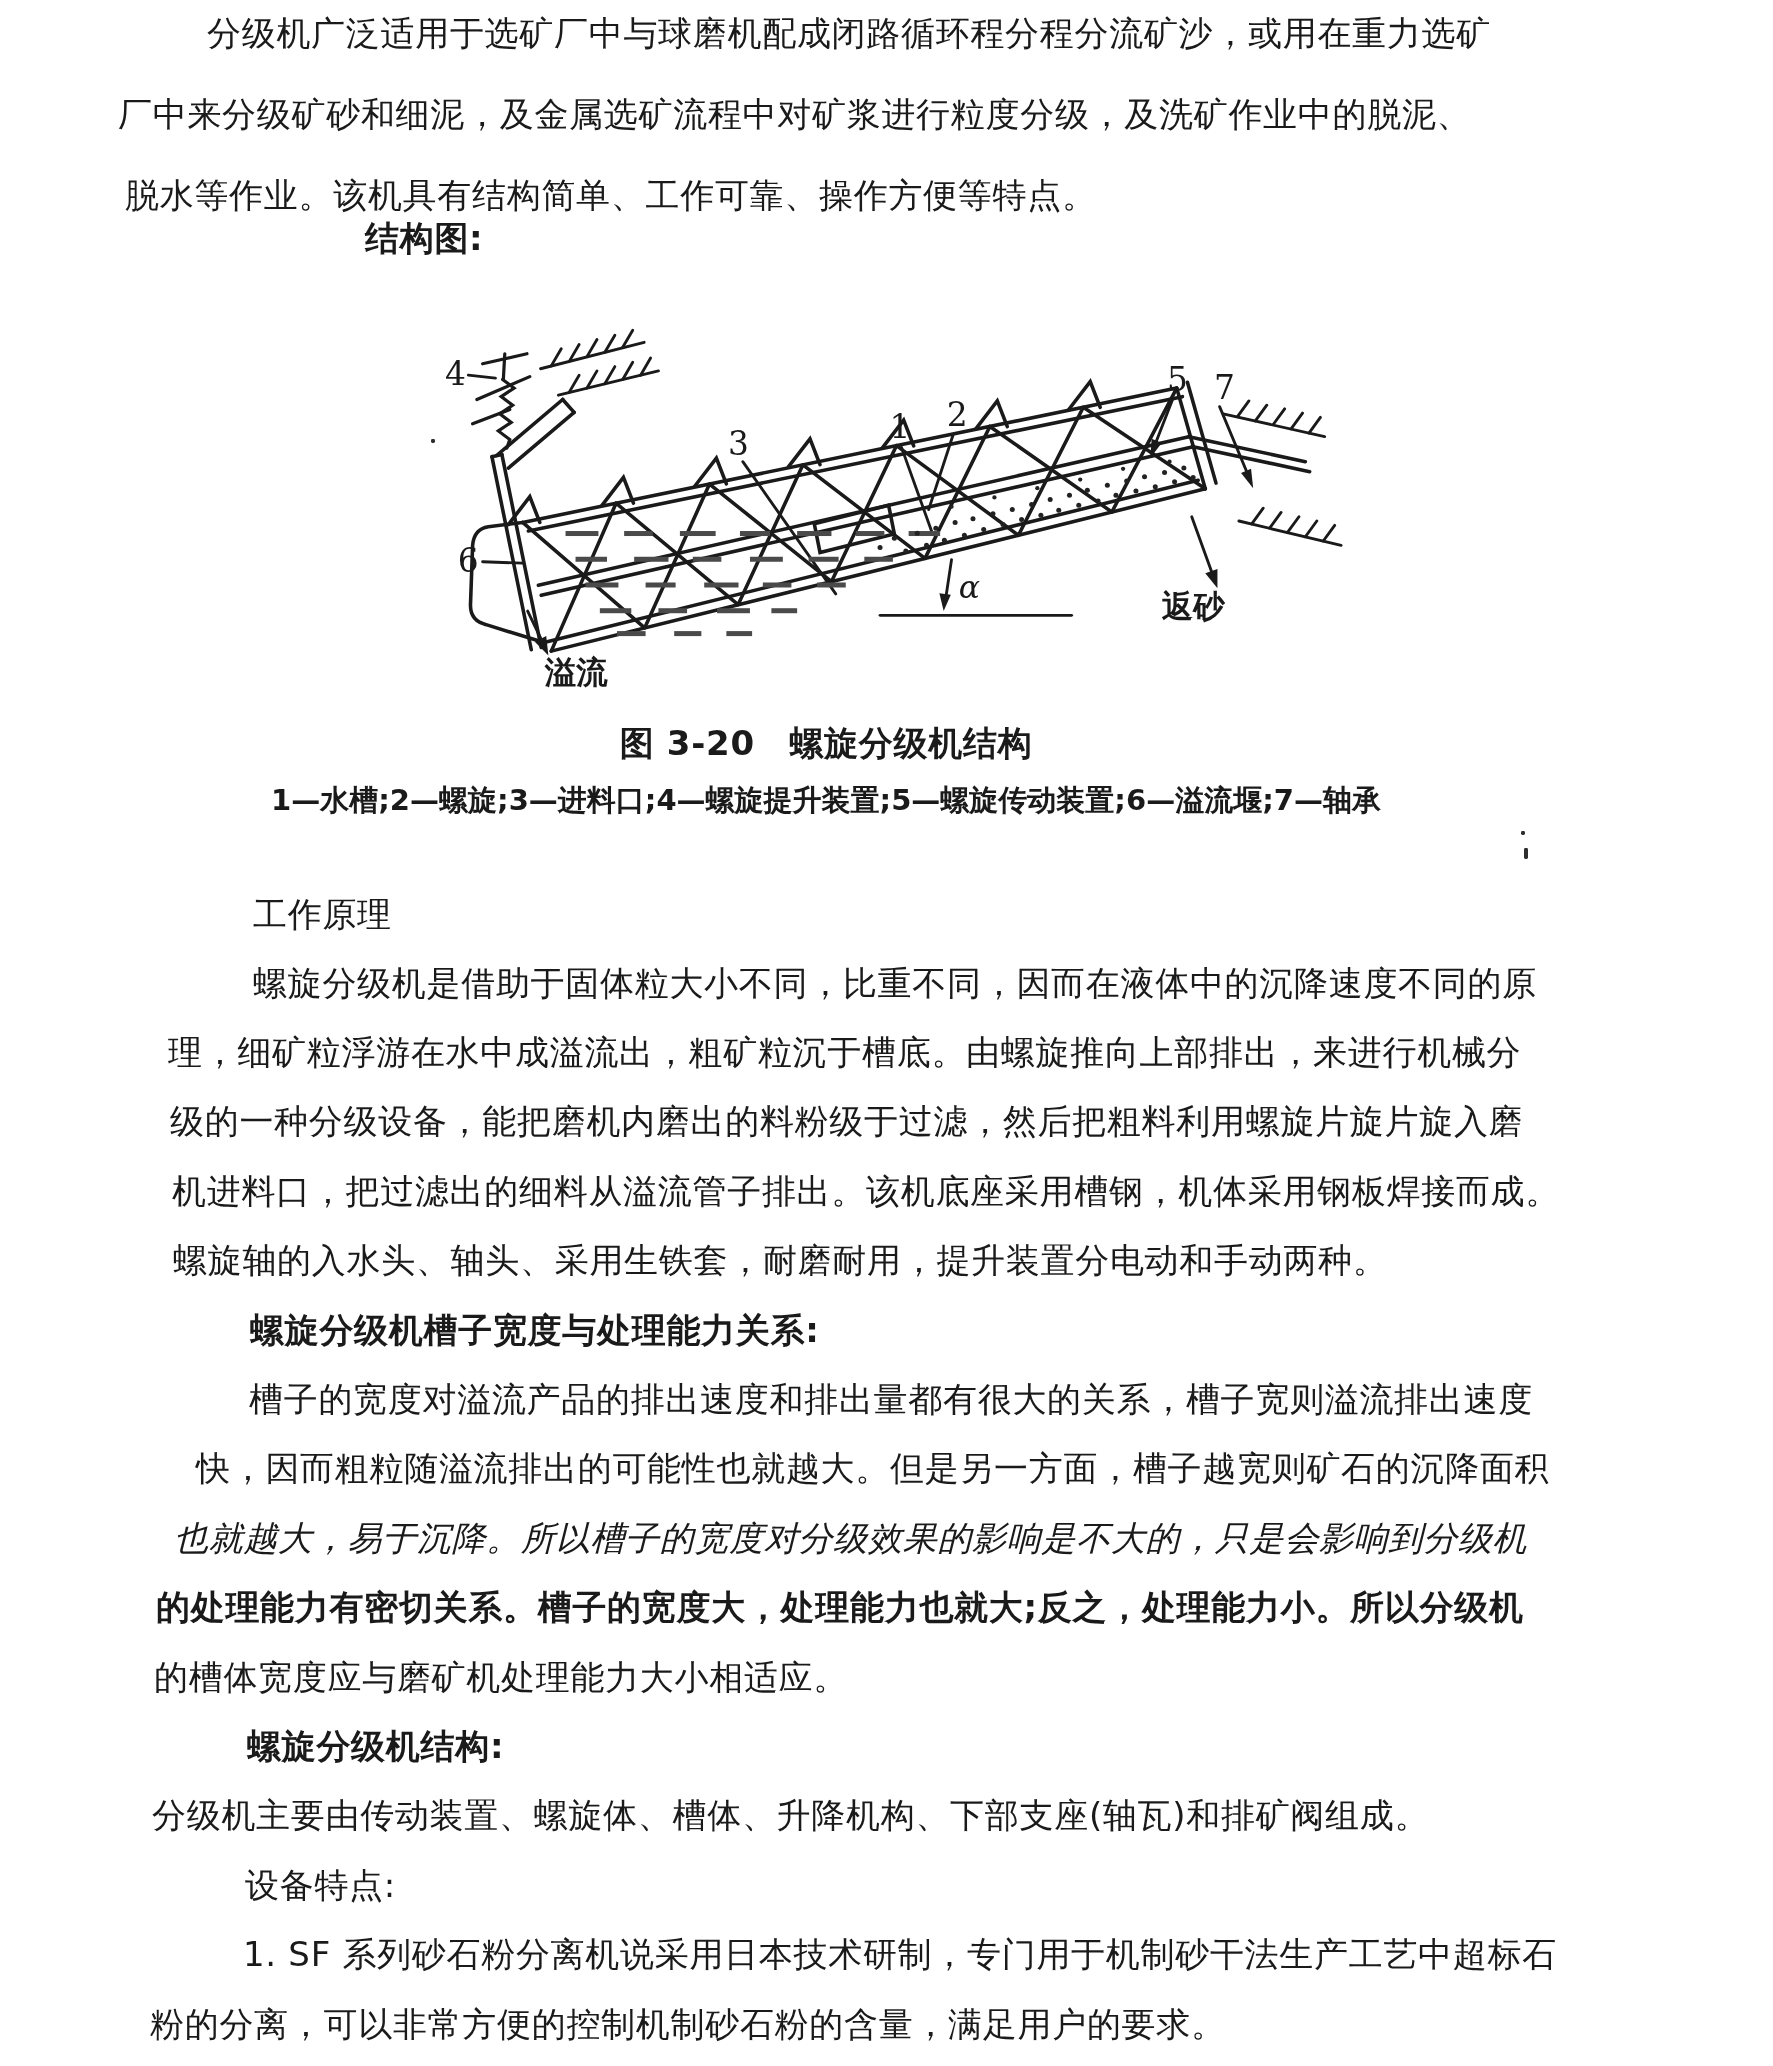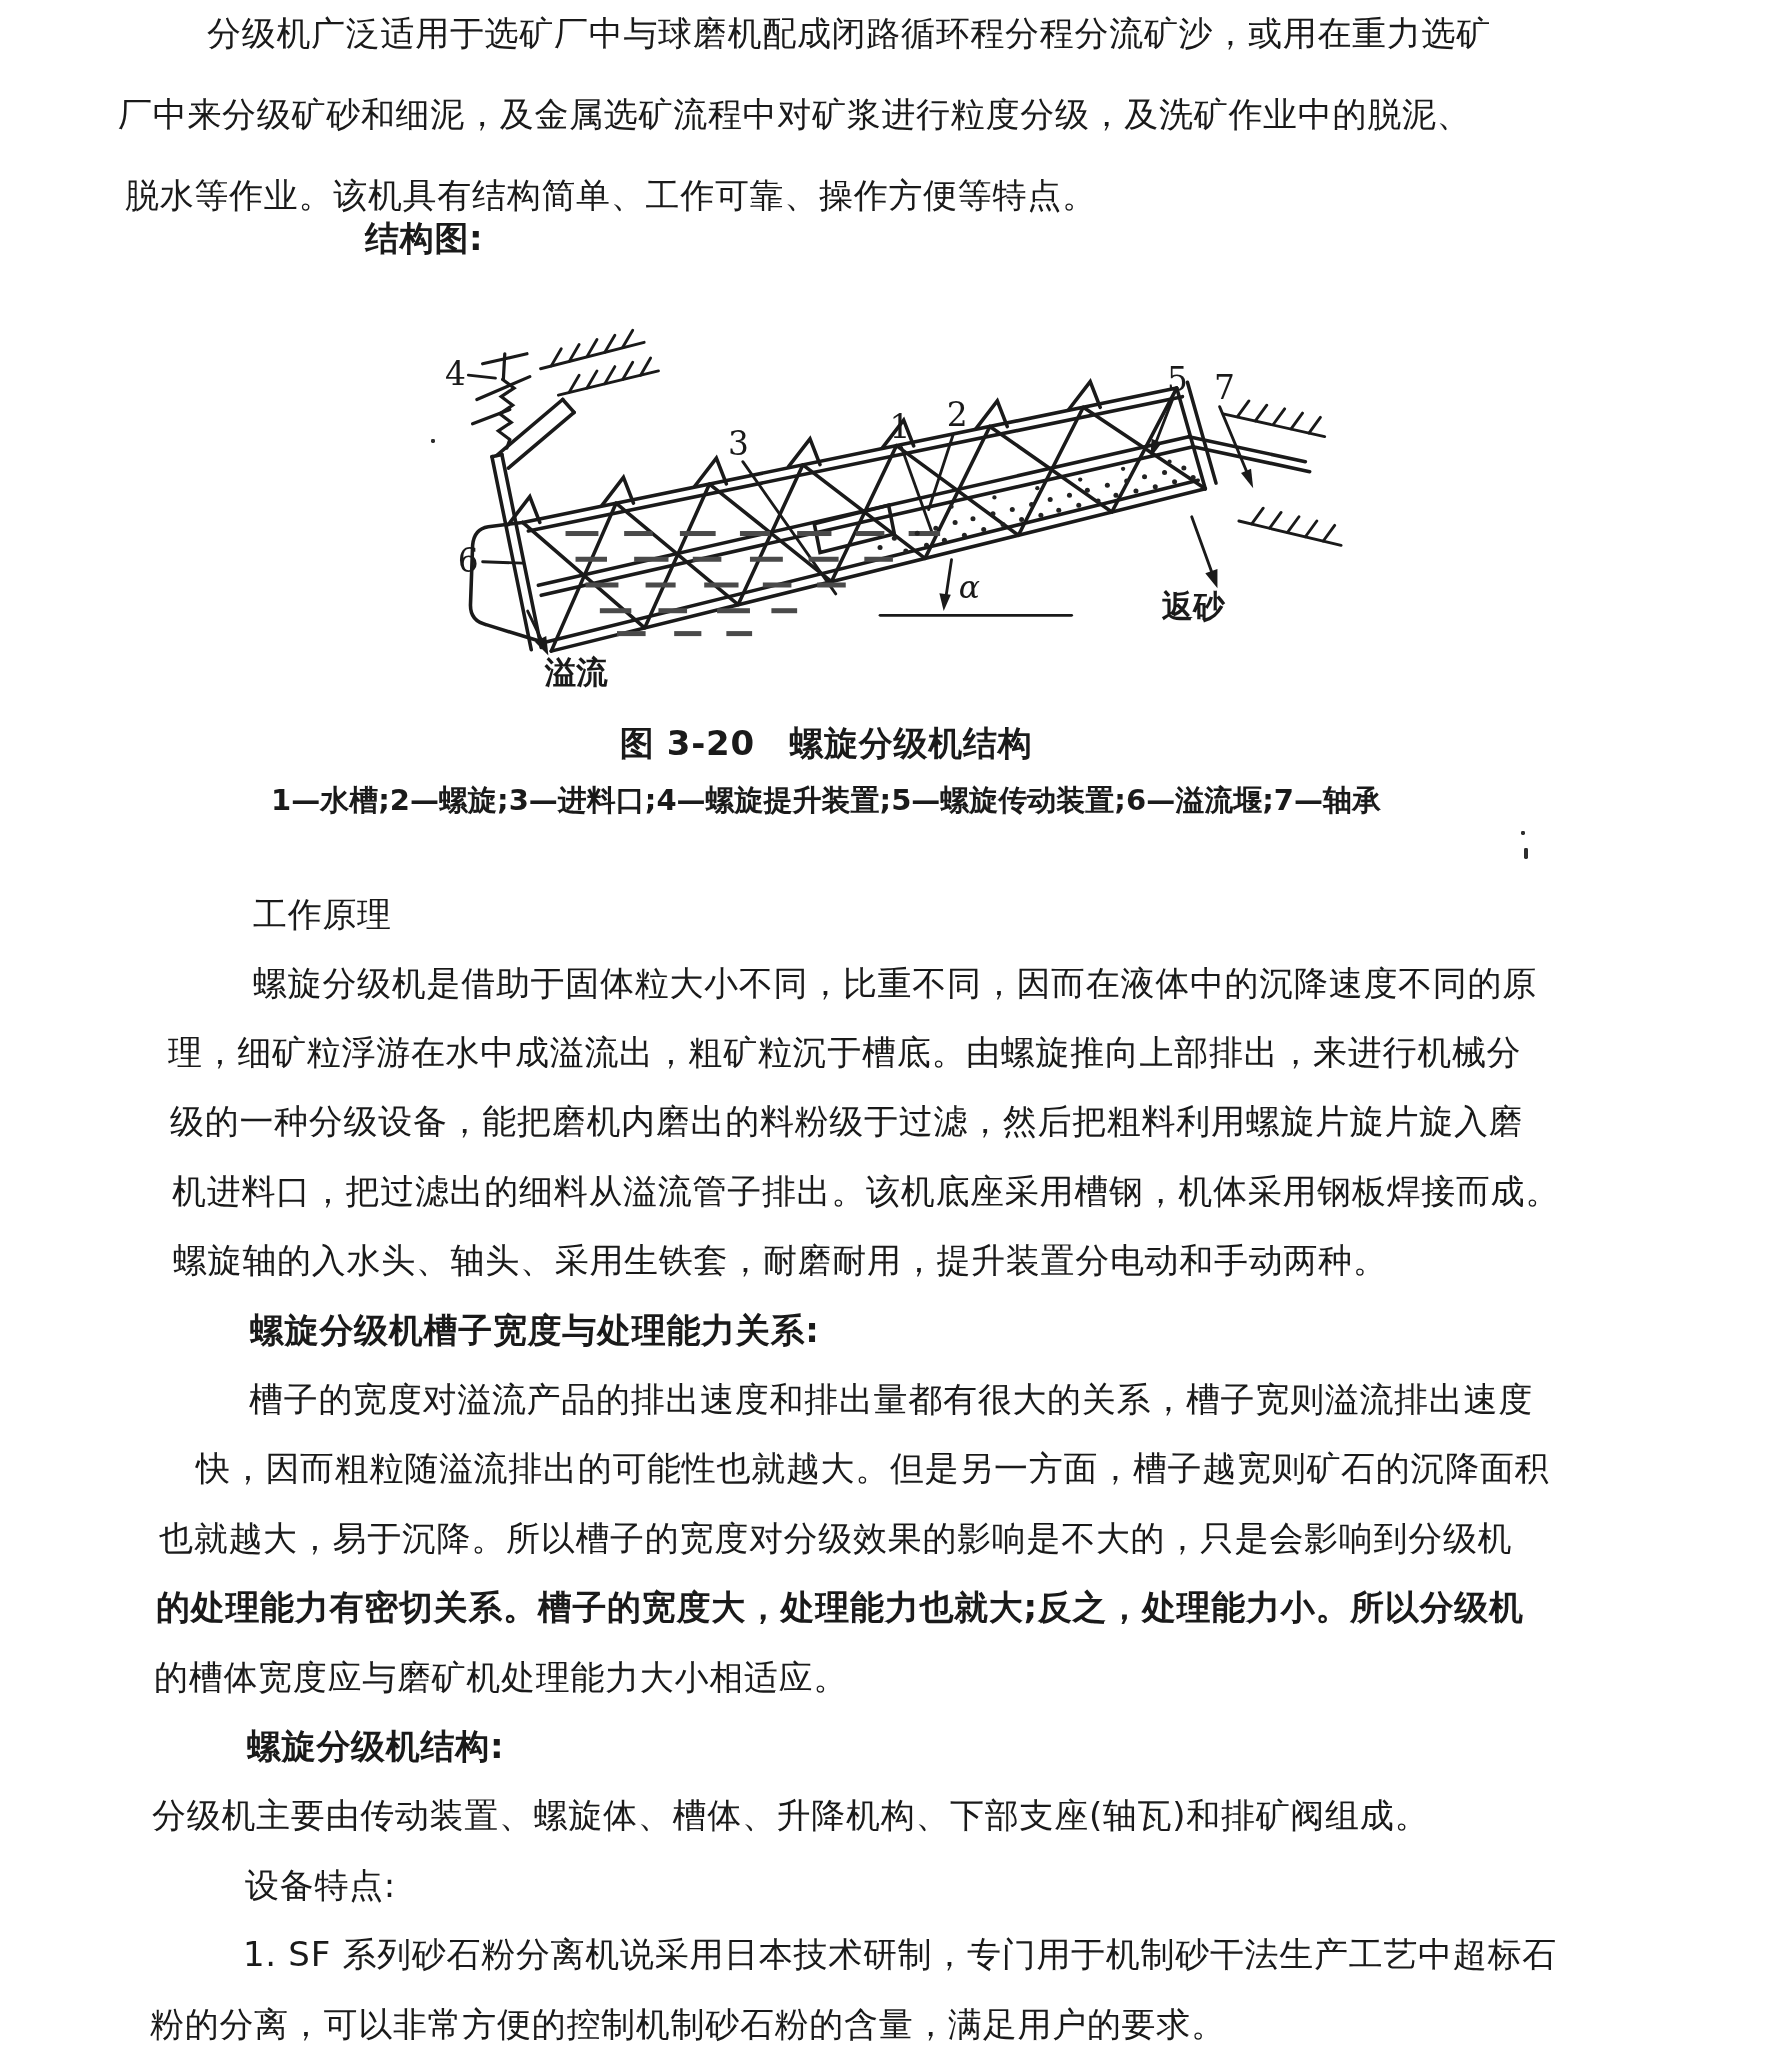--- a/index.html
+++ b/index.html
@@ -216,21 +216,21 @@
   <div class="ln" style="left:168px;top:1033px;">理，细矿粒浮游在水中成溢流出，粗矿粒沉于槽底。由螺旋推向上部排出，来进行机械分</div>
   <div class="ln" style="left:170px;top:1102px;">级的一种分级设备，能把磨机内磨出的料粉级于过滤，然后把粗料利用螺旋片旋片旋入磨</div>
   <div class="ln" style="left:172px;top:1172px;">机进料口，把过滤出的细料从溢流管子排出。该机底座采用槽钢，机体采用钢板焊接而成。</div>
   <div class="ln" style="left:173px;top:1241px;">螺旋轴的入水头、轴头、采用生铁套，耐磨耐用，提升装置分电动和手动两种。</div>
 </div>
 
 <div>
   <div class="ln b" style="left:250px;top:1311px;">螺旋分级机槽子宽度与处理能力关系:</div>
   <div class="ln" style="left:249px;top:1380px;">槽子的宽度对溢流产品的排出速度和排出量都有很大的关系，槽子宽则溢流排出速度</div>
   <div class="ln" style="left:161px;top:1449px;margin-left:35px;">快，因而粗粒随溢流排出的可能性也就越大。但是另一方面，槽子越宽则矿石的沉降面积</div>
-  <div class="ln" style="left:159px;top:1519px;">也就越大，易于沉降。所以槽子的宽度对分级效果的影响是不大的，只是会影响到分级机</div>
+  <div class="ln" style="left:174px;top:1519px;font-style:italic;">也就越大，易于沉降。所以槽子的宽度对分级效果的影响是不大的，只是会影响到分级机</div>
   <div class="ln" style="left:156px;top:1588px;font-weight:bold;">的处理能力有密切关系。槽子的宽度大，处理能力也就大;反之，处理能力小。所以分级机</div>
   <div class="ln" style="left:154px;top:1658px;">的槽体宽度应与磨矿机处理能力大小相适应。</div>
 </div>
 
 <div>
   <div class="ln b" style="left:247px;top:1727px;">螺旋分级机结构:</div>
   <div class="ln" style="left:152px;top:1796px;">分级机主要由传动装置、螺旋体、槽体、升降机构、下部支座(轴瓦)和排矿阀组成。</div>
 </div>
 
 <div>

